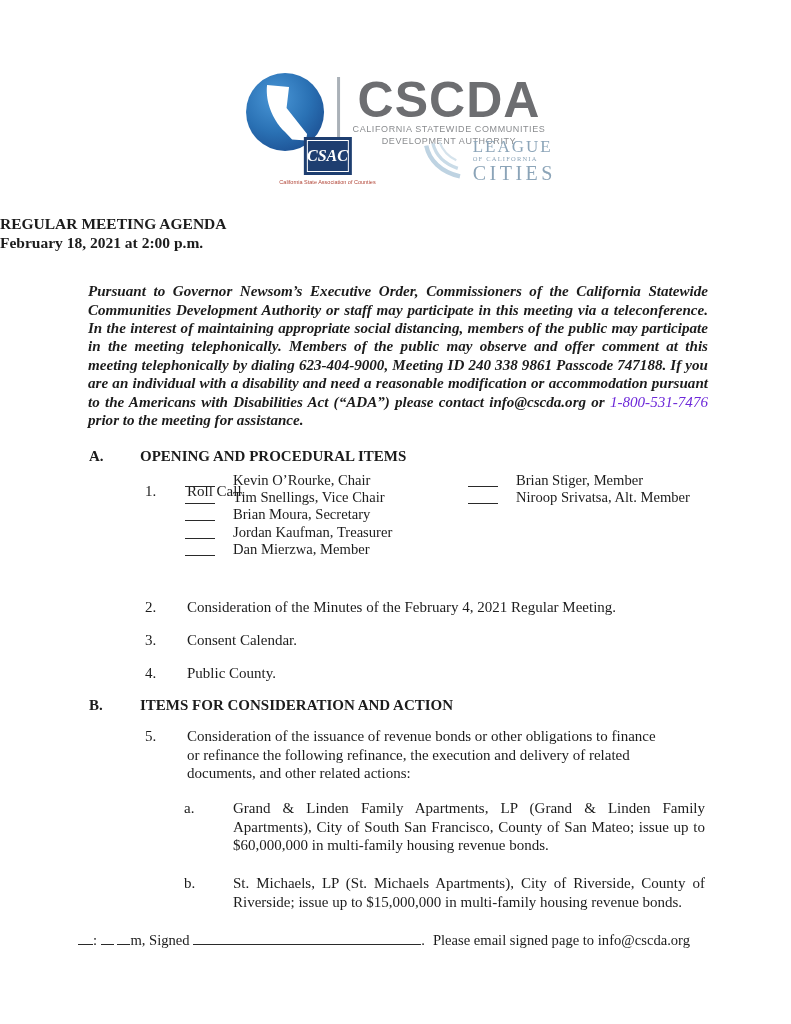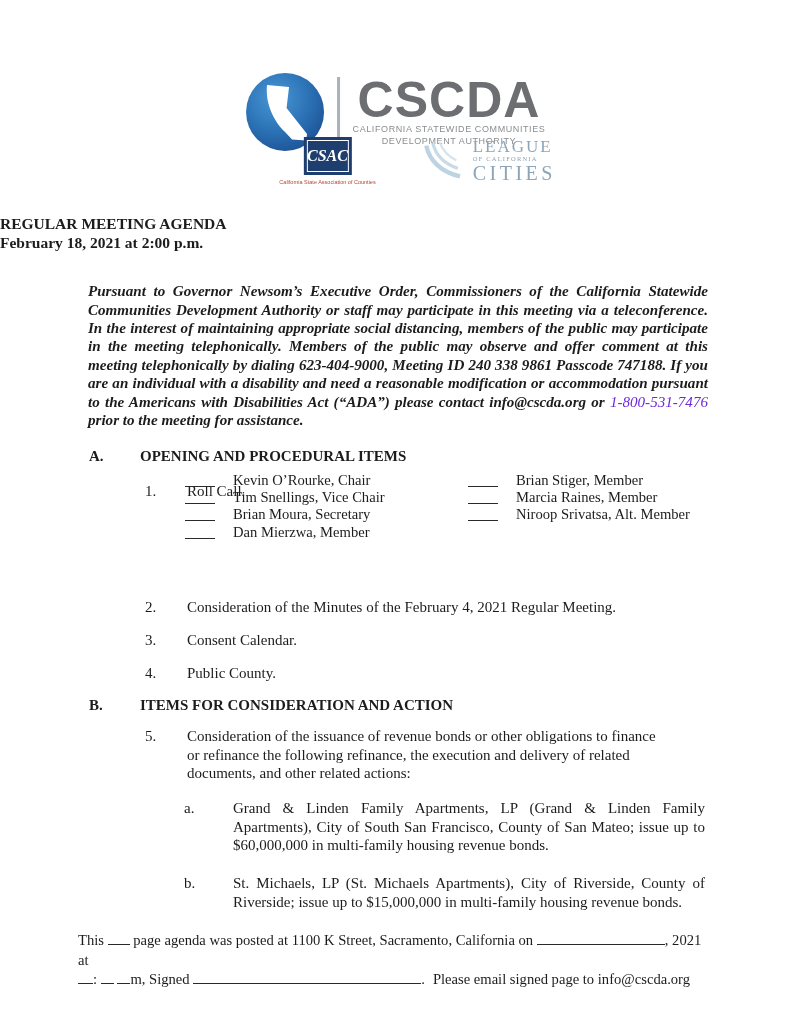--- a/index.html
+++ b/index.html
@@ -148,31 +148,31 @@
       <div class="rc-entry">
           <span class="rc-blank"></span>
           <span>Tim Snellings, Vice Chair</span>
         </div>
       <div class="rc-entry">
           <span class="rc-blank"></span>
           <span>Brian Moura, Secretary</span>
         </div>
       <div class="rc-entry">
           <span class="rc-blank"></span>
+          <span>Jordan Kaufman, Treasurer</span>
+        </div>
+      <div class="rc-entry">
+          <span class="rc-blank"></span>
           <span>Dan Mierzwa, Member</span>
         </div>
     </div>
     <div class="rc-col-right">
       <div class="rc-entry">
           <span class="rc-blank"></span>
           <span>Brian Stiger, Member</span>
-        </div>
-      <div class="rc-entry">
-          <span class="rc-blank"></span>
-          <span>Marcia Raines, Member</span>
         </div>
       <div class="rc-entry">
           <span class="rc-blank"></span>
           <span>Niroop Srivatsa, Alt. Member</span>
         </div>
     </div>
   </div>
 
   <div class="item item-2">
     <span class="item-num">2.</span>
@@ -200,17 +200,16 @@
   <div class="item sub-item item-a">
     <span class="item-num">a.</span>
     <span class="item-text">Grand &amp; Linden Family Apartments, LP (Grand &amp; Linden Family Apartments), City of South San Francisco, County of San Mateo; issue up to $60,000,000 in multi-family housing revenue bonds.</span>
   </div>
   <div class="item sub-item item-b">
     <span class="item-num">b.</span>
     <span class="item-text">St. Michaels, LP (St. Michaels Apartments), City of Riverside, County of Riverside; issue up to $15,000,000 in multi-family housing revenue bonds.</span>
   </div>
 
   <div class="footer">
-    <div><span>This</span> <span class="blank b1"></span> <span>page agenda was posted at 1100 K Street, Sacramento, California on</span> <span class="blank b2"></span><span>, 2021 at</span></div>
     <div><span class="blank b3"></span><span>:</span> <span class="blank b4"></span> <span class="blank b5"></span><span>m, Signed</span> <span class="blank b6"></span><span>.</span><span class="gap"></span><span>Please email signed page to info@cscda.org</span></div>
   </div>
 
 </div>
 
 </body></html>

